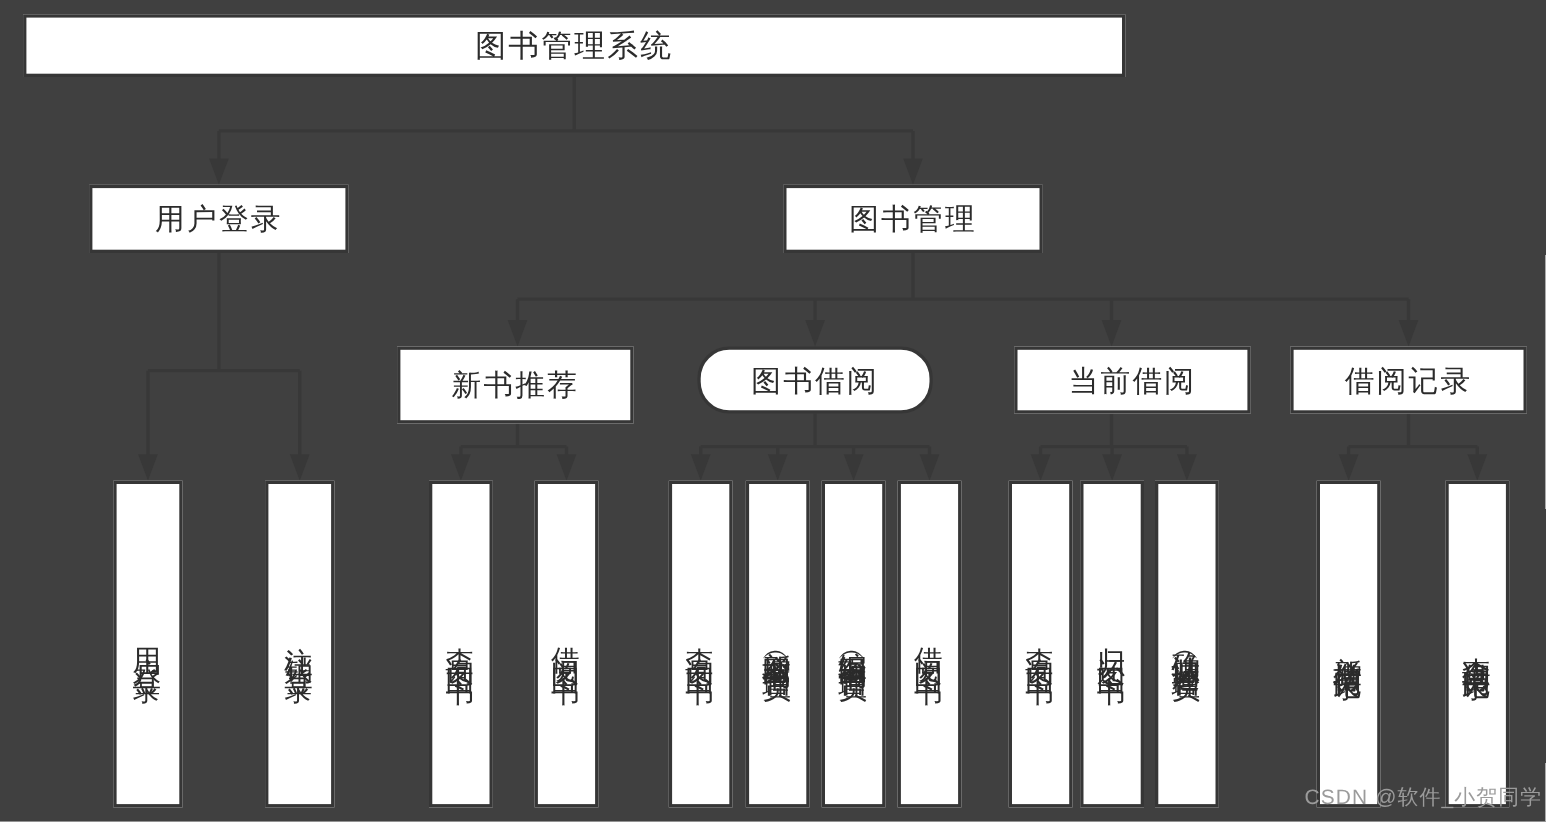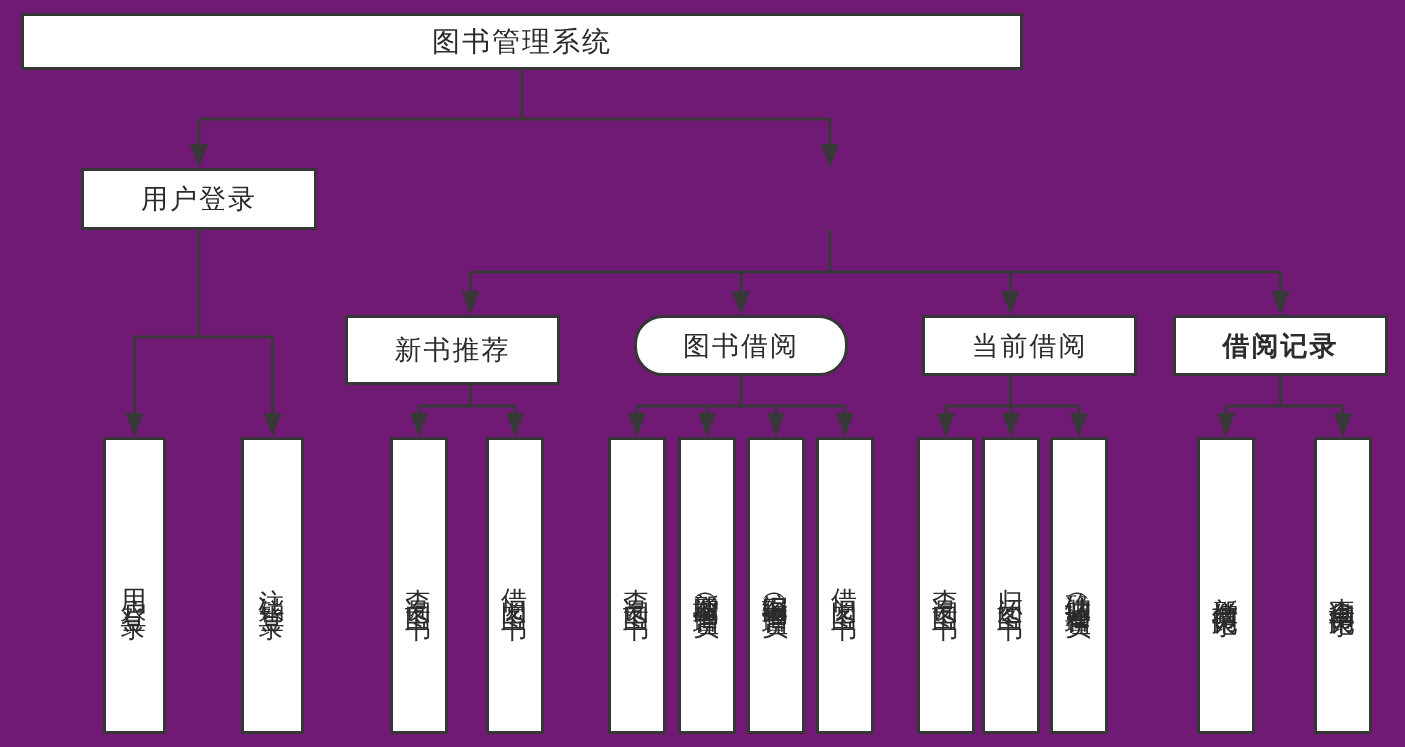--- a/index.html
+++ b/index.html
@@ -1,20 +1,20 @@
 <!DOCTYPE html>
 <html><head>
 <meta charset="utf-8">
 <style>
   html, body { margin: 0; padding: 0; background: #ffffff; }
   .stage {
     position: relative;
     width: 1405px;
     height: 747px;
-    background: #701a75;
+    background: #404040;
     font-family: "Liberation Sans", "DejaVu Sans", sans-serif;
     color: #2b2b2b;
     overflow: hidden;
   }
   .wires { position: absolute; left: 0; top: 0; z-index: 1; }
   .ln { fill: none; stroke: #383838; stroke-width: 3; }
   .ah { fill: #383838; stroke: none; }
   .node {
     position: absolute;
     box-sizing: border-box;
@@ -84,38 +84,40 @@
     <polygon class="ah" points="1070,413 1088,413 1079,437"></polygon>
 
     <path class="ln" d="M1280.5 376 V406 M1226 406 H1343 M1226 406 V415 M1343 406 V415"></path>
     <polygon class="ah" points="1217,413 1235,413 1226,437"></polygon>
     <polygon class="ah" points="1334,413 1352,413 1343,437"></polygon>
   </svg>
 
   <div class="node hbox root" style="left:21px; top:13px; width:1002px; height:57px;">图书管理系统</div>
 
   <div class="node hbox" style="left:81px; top:168px; width:236px; height:62px;">用户登录</div>
+  <div class="node hbox" style="left:712px; top:168px; width:236px; height:62px;">图书管理</div>
 
-  <div class="node hbox" style="left:345px; top:315px; width:215px; height:70px;">新书推荐</div>
+  <div class="node hbox" style="left:361px; top:315px; width:215px; height:70px;">新书推荐</div>
   <div class="node hbox" style="left:634px; top:315px; width:214px; height:61px;border-radius:29px;">图书借阅</div>
   <div class="node hbox" style="left:903px; top:315px; width:215px; height:61px;margin-left:19px;">当前借阅</div>
-  <div class="node hbox" style="left:1173px; top:315px; width:215px; height:61px;font-weight:bold;">借阅记录</div>
+  <div class="node hbox" style="left:1173px; top:315px; width:215px; height:61px;">借阅记录</div>
 
   <div class="node vbox" style="left:103px; top:437px; width:63px; height:297px;">用户登录</div>
   <div class="node vbox" style="left:241px; top:437px; width:63px; height:297px;">注销登录</div>
 
   <div class="node vbox" style="left:390px; top:437px; width:58px; height:297px;">查询图书</div>
   <div class="node vbox" style="left:486px; top:437px; width:58px; height:297px;">借阅图书</div>
 
   <div class="node vbox" style="left:608px; top:437px; width:58px; height:297px;">查询图书</div>
   <div class="node vbox tight" style="left:678px; top:437px; width:58px; height:297px;">新增图书（管理员）</div>
   <div class="node vbox tight" style="left:747px; top:437px; width:58px; height:297px;">编辑图书（管理员）</div>
   <div class="node vbox" style="left:816px; top:437px; width:58px; height:297px;">借阅图书</div>
 
   <div class="node vbox" style="left:917px; top:437px; width:58px; height:297px;">查询图书</div>
   <div class="node vbox" style="left:982px; top:437px; width:58px; height:297px;">归还图书</div>
   <div class="node vbox tight" style="left:1050px; top:437px; width:58px; height:297px;">确认归还（管理员）</div>
 
   <div class="node vbox tight" style="left:1197px; top:437px; width:58px; height:297px;">新增借阅记录</div>
   <div class="node vbox tight" style="left:1314px; top:437px; width:58px; height:297px;">查询借阅记录</div>
 
+  <div class="watermark">CSDN @软件_小贺同学</div>
 
 </div>
 
 </body></html>

